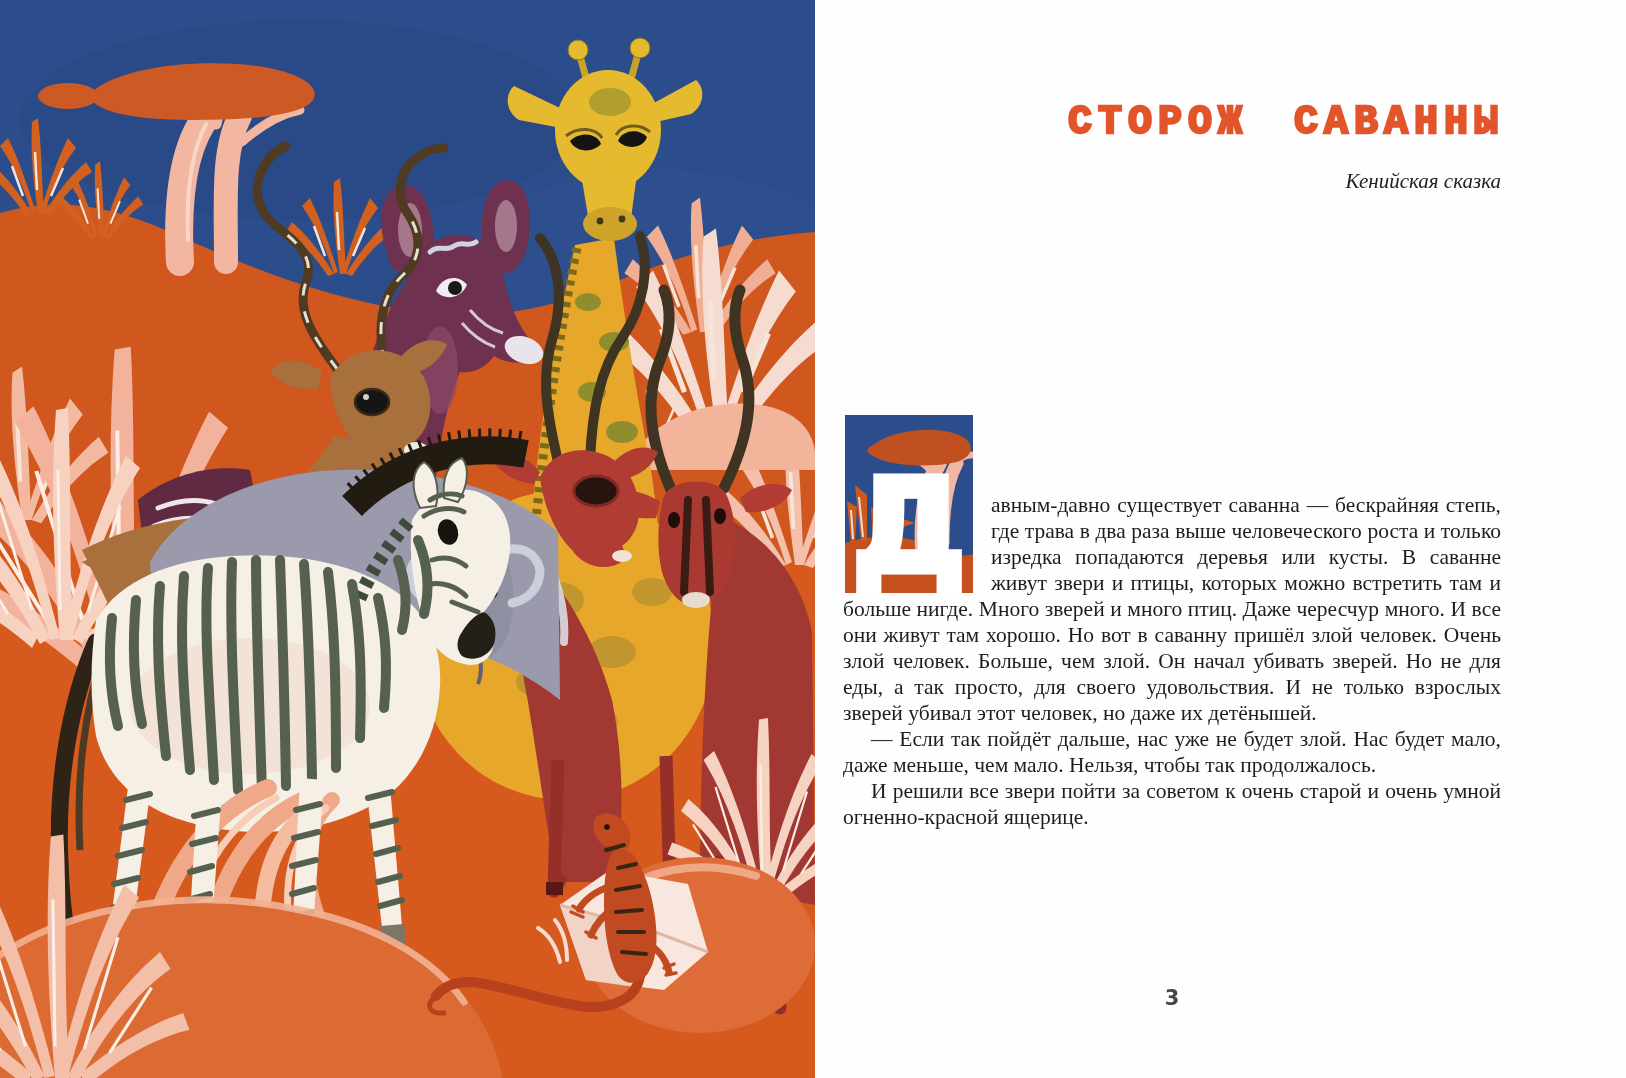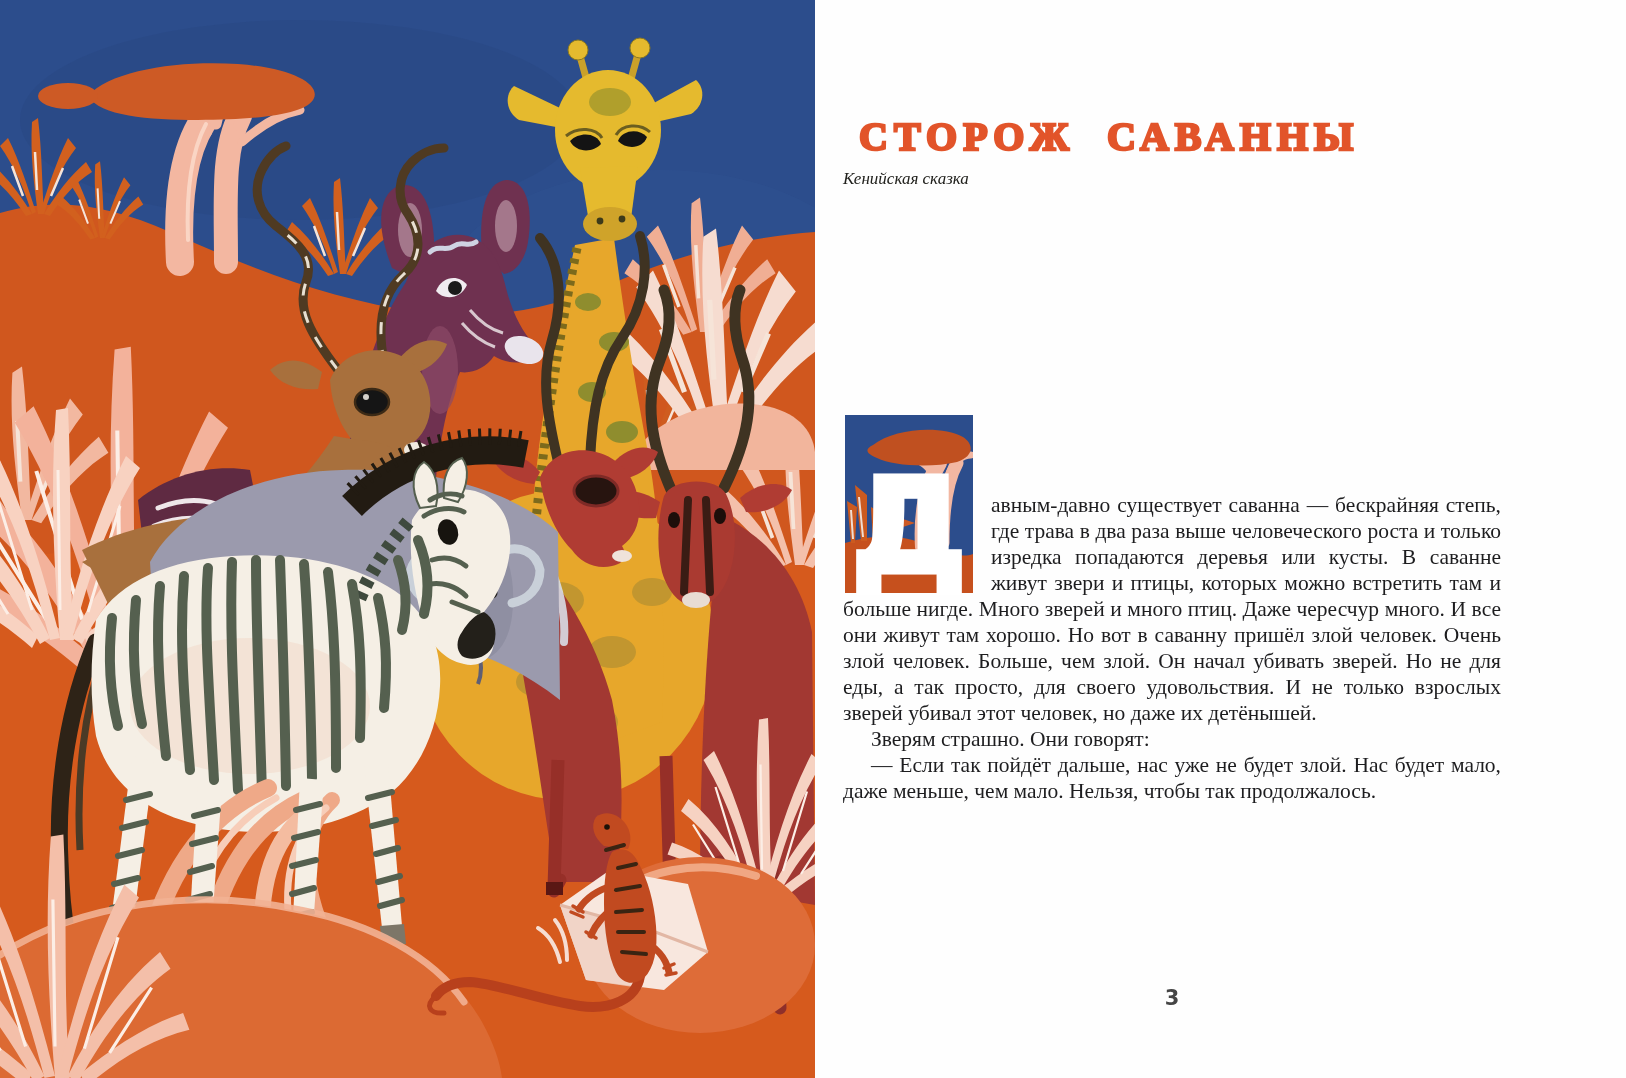--- a/index.html
+++ b/index.html
@@ -2,29 +2,29 @@
 <html lang="ru"><head>
 <meta charset="utf-8">
 <style>
   html,body{margin:0;padding:0;background:#fff;}
   body{width:1626px;height:1078px;overflow:hidden;}
   .spread{display:flex;width:1626px;height:1078px;background:#fefefe;}
   .illustration{width:815px;height:1078px;flex:none;overflow:hidden;}
   .illustration svg{display:block;width:815px;height:1078px;}
   .text-page{width:811px;height:1078px;position:relative;background:#fefefe;}
   .story-title{
-    position:absolute;top:97px;left:28px;width:658px;margin:16px;
-    text-align:left;font-family:Liberation Serif, serif;font-weight:800;
+    position:absolute;top:97px;left:28px;width:658px;margin:3px;
+    text-align:right;font-family:Liberation Mono, monospace;font-weight:800;
     font-size:40px;letter-spacing:6px;word-spacing:16px;color:#e2542a;
     -webkit-text-stroke:2.5px #e2542a;white-space:nowrap;
   }
   .story-subtitle{
     position:absolute;top:169px;left:28px;width:658px;
-    text-align:left;font-family:"Liberation Serif",serif;font-style:italic;
-    font-size:17px;color:#22221e;
+    text-align:right;font-family:"Liberation Serif",serif;font-style:italic;
+    font-size:21px;color:#22221e;
   }
   .bodytext{
     position:absolute;top:492px;left:28px;width:658px;
     font-family:"Liberation Serif",serif;font-size:21.5px;line-height:26px;
     text-align:justify;color:#1d1d1f;
   }
   .bodytext p{margin:0;}
   .bodytext p.indent{text-indent:28px;}
   .dropcap-float{float:left;width:148px;height:101px;position:relative;}
   .dropcap-art{position:absolute;left:2px;bottom:0;width:128px;height:178px;}
@@ -367,20 +367,20 @@
               <path d="M104,58 C110,46 118,40 126,40" stroke="#f2b7a2" stroke-width="7" fill="none" stroke-linecap="round"></path>
               <path d="M28,30 C50,13 96,10 118,22 C130,30 128,42 112,47 C86,53 48,51 32,43 C20,38 20,34 28,30 Z" fill="#c05020"></path>
               <path d="M6,128 L2,86 L12,92 L10,128 Z M16,126 L10,70 L22,80 L22,126 Z M28,128 L26,92 L36,98 L34,128 Z" fill="#cc5a1f"></path>
               <path d="M8,124 L6,95 M18,122 L14,82" stroke="#f0ddd2" stroke-width="2" fill="none"></path>
               <path d="M58,104 L70,108 L58,112 Z" fill="#cd5a25"></path>
             </svg>
           </span>
           <span class="dropcap-letter">Д</span>
         </span><span>авным-давно существует саванна — бескрайняя степь, где трава в два раза выше человеческого роста и только изредка попадаются деревья или кусты. В саванне живут звери и птицы, которых можно встретить там и больше нигде. Много зверей и много птиц. Даже чересчур много. И все они живут там хорошо. Но вот в саванну пришёл злой человек. Очень злой человек. Больше, чем злой. Он начал убивать зверей. Но не для еды, а так просто, для своего удовольствия. И не только взрослых зверей убивал этот человек, но даже их детёнышей.</span>
       </p>
-      <p class="indent">Зверям страшно. Они говорят:</p>
       <p class="indent">— Если так пойдёт дальше, нас уже не будет злой. Нас будет мало, даже меньше, чем мало. Нельзя, чтобы так продолжалось.</p>
+      <p class="indent">И решили все звери пойти за советом к очень старой и очень умной огненно-красной ящерице.</p>
     </div>
 
     <div class="page-number">3</div>
 
   </div>
 </div>
 
 </body></html>

